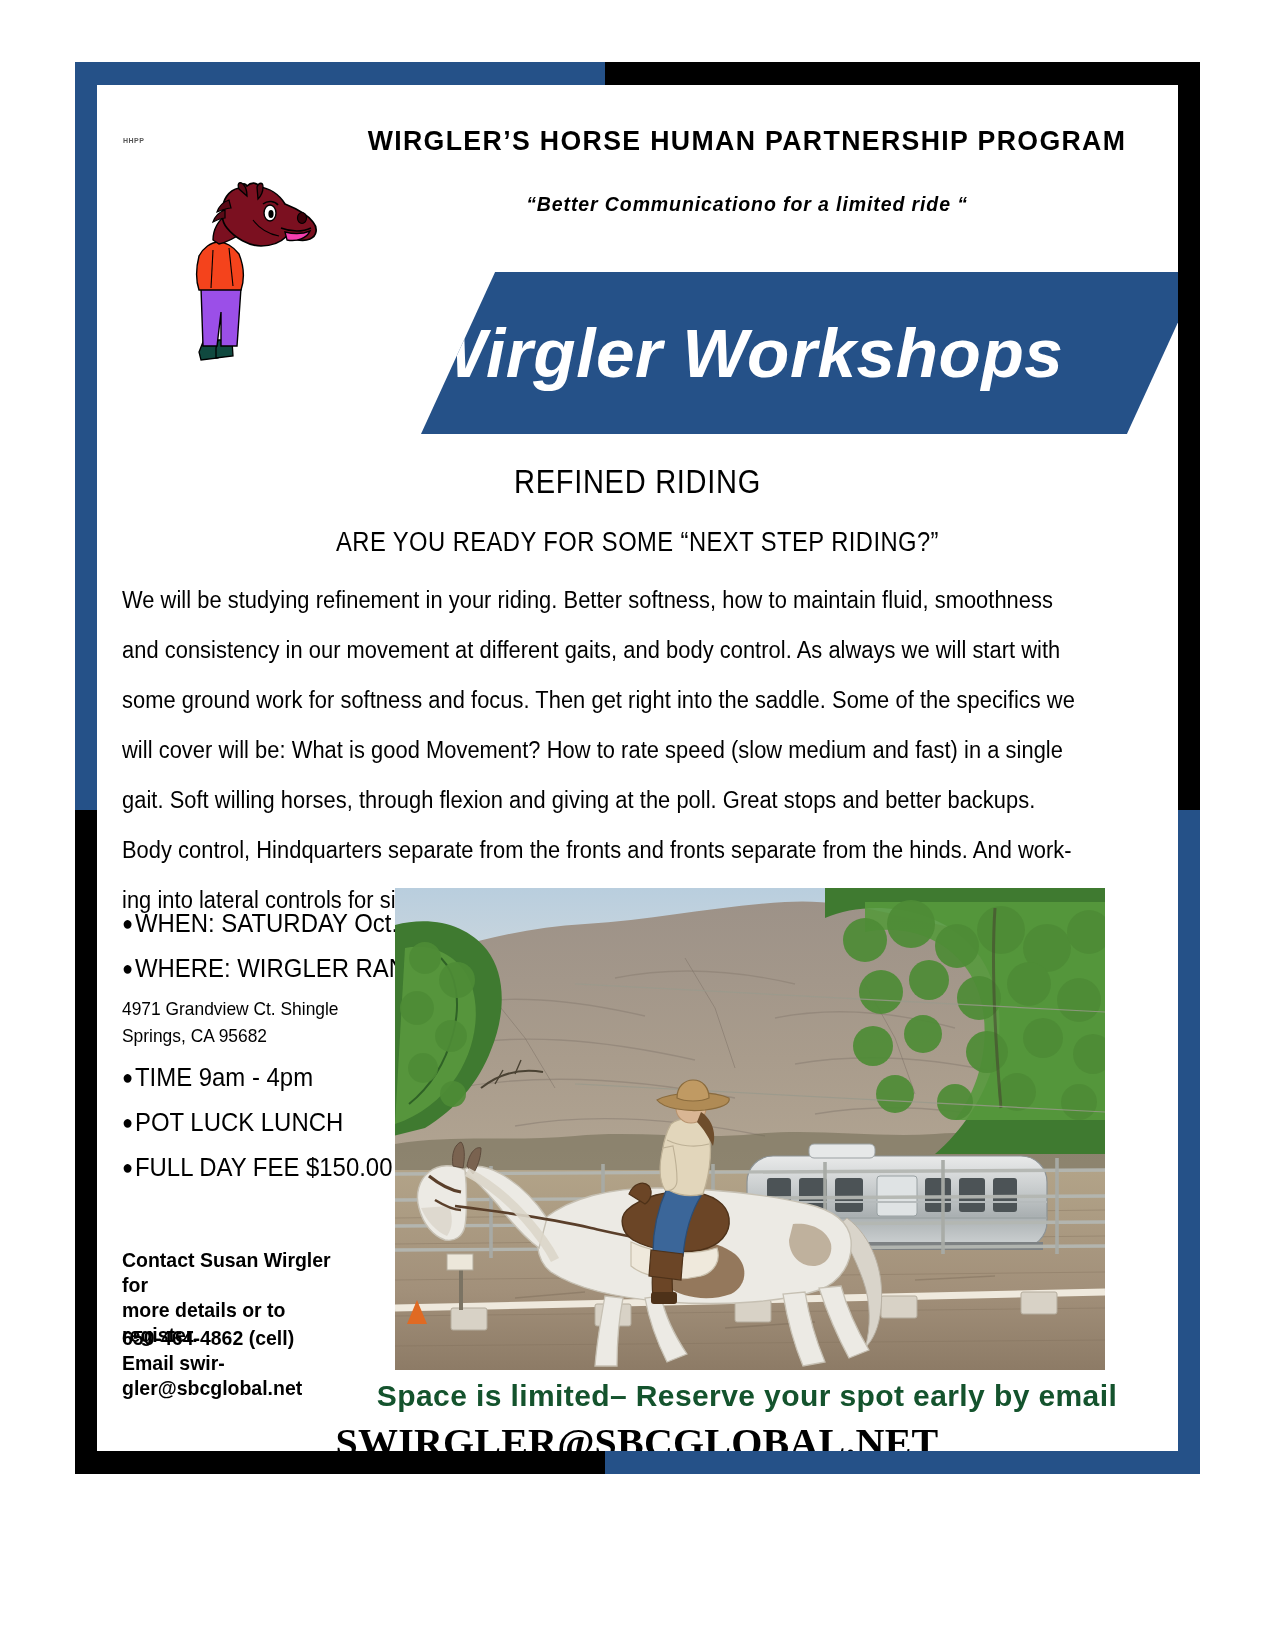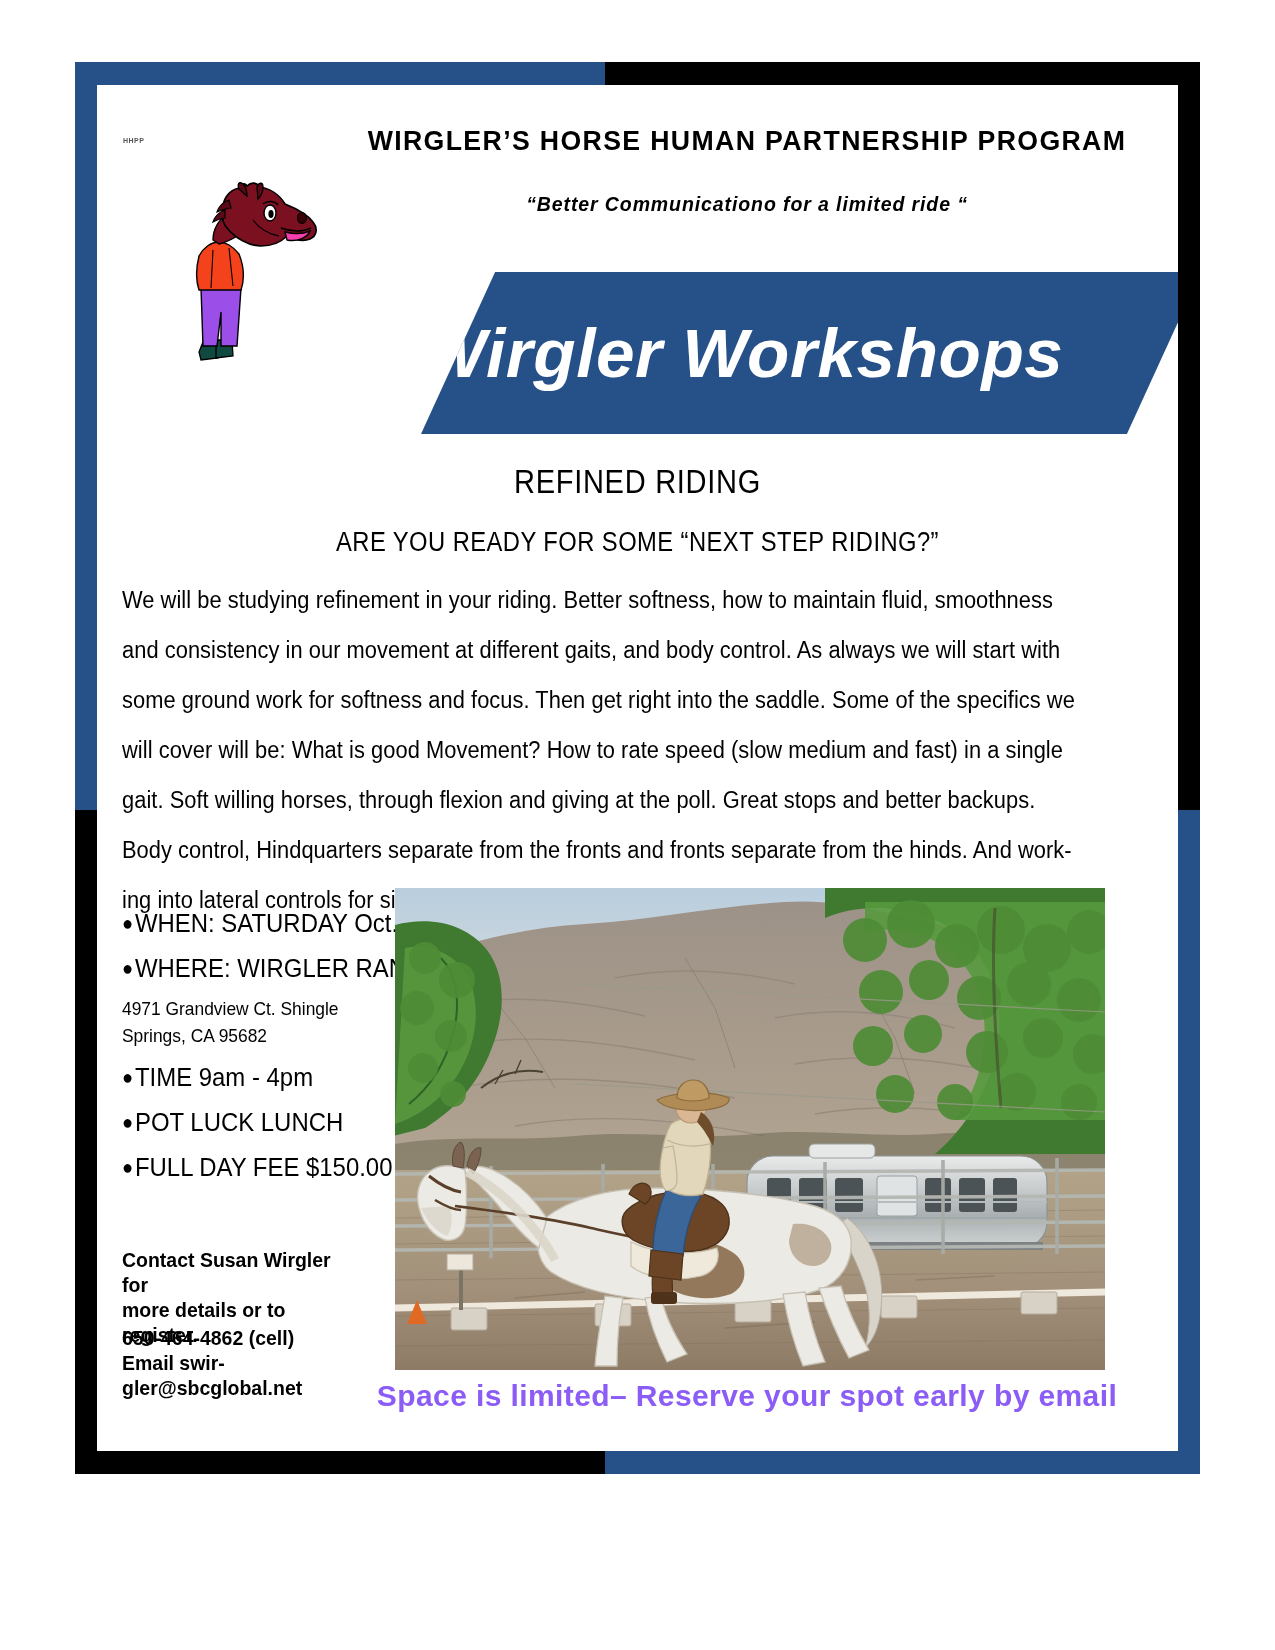--- a/index.html
+++ b/index.html
@@ -294,21 +294,21 @@
   .footer-line {
     position: absolute;
     left: 230px;
     top: 1294px;
     width: 840px;
     text-align: center;
     font-family: "Liberation Sans Narrow", "Liberation Sans", sans-serif;
     font-weight: bold;
     font-size: 30px;
     letter-spacing: 0.4px;
-    color: #8b5cf6;
+    color: #14532d;
     white-space: nowrap;
   }
   .footer-email {
     position: absolute;
     left: 230px;
     top: 1332px;
     width: 620px;
     text-align: center;
     font-family: "Liberation Serif", serif;
     font-weight: bold;
@@ -627,16 +627,17 @@
 
             <path d="M306 224 C316 230 322 244 318 258 C314 250 308 240 302 234 Z" fill="#6e4d2c"></path>
 
             <path d="M262 212 C276 204 316 202 334 210 C336 216 326 220 310 222 C290 224 268 220 262 212 Z" fill="#b08b55" stroke="#8a6b3d" stroke-width="1.2"></path>
             <path d="M282 210 C282 198 290 192 298 192 C308 192 314 200 314 210 C306 214 290 214 282 210 Z" fill="#c09a63" stroke="#8a6b3d" stroke-width="1.2"></path>
           </g>
         </svg>
       </div>
 
       <div class="footer-line">Space is limited– Reserve your spot early by email</div>
+      <div class="footer-email">SWIRGLER@SBCGLOBAL.NET</div>
 
     </div>
   </div>
 </div>
 
 </body></html>

